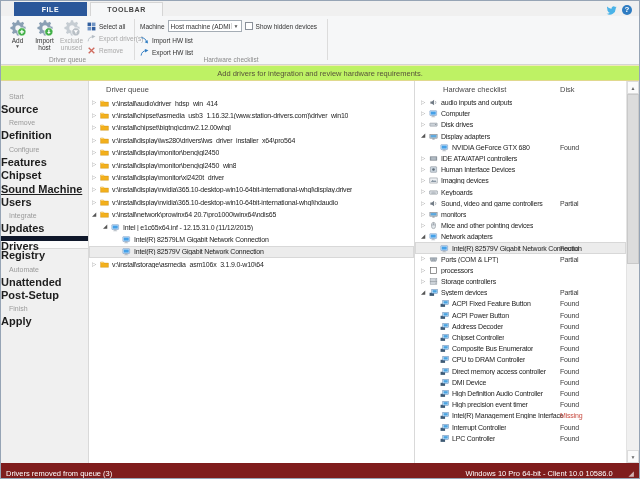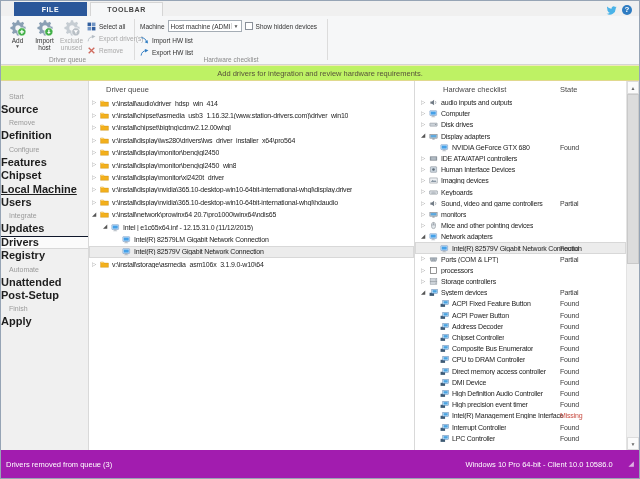--- a/index.html
+++ b/index.html
@@ -49,21 +49,21 @@
   .checkbox{width:8px;height:8px;border:1px solid #8a9099;background:#fff;display:inline-block;flex:none;}
   .hwbtns{display:flex;flex-direction:column;padding-left:5px;padding-top:2px;}
   
   .notice{height:16px;flex:none;background:#bef264;border-top:1px solid #efe9b8;border-bottom:1px solid #e0d98e;
           display:flex;align-items:center;justify-content:center;font-size:7.5px;color:#57523a;}
   
   .content{flex:1;min-height:0;display:flex;}
   .sidebar{width:88px;flex:none;background:#f0f0f0;border-right:1px solid #d9d9d9;padding-top:9px;overflow:hidden;}
   .nav-section{font-size:7px;color:#9a9a9a;padding-left:8px;height:13px;line-height:13px;}
   .nav-item{font-size:11px;font-weight:bold;color:#1e1e1e;height:13.4px;line-height:13.4px;white-space:nowrap;}
-  .nav-item.sel{background:#fbfbfb;border-top:1px solid #0f172a;border-bottom:1px solid #d8d8d8;line-height:11.4px;}
+  .nav-item.sel{background:#fbfbfb;border-top:5px solid #0f172a;border-bottom:1px solid #d8d8d8;line-height:11.4px;}
   .nav-item.und{text-decoration:underline;}
   .panel{background:#fff;position:relative;overflow:hidden;}
   .panel.dq{width:326px;flex:none;border-right:1px solid #d9d9d9;}
   .panel.hw{flex:1;}
   .phead{height:16px;font-size:7.5px;color:#4a4a4a;display:flex;align-items:center;position:relative;}
   .dq .phead{padding-left:17px;}
   .hw .phead{padding-left:28px;}
   .state-h{position:absolute;left:145px;}
   .rows{overflow:hidden;}
   .hw .rows{width:calc(100% - 13px);}
@@ -80,21 +80,21 @@
   .tstate{position:absolute;left:145px;color:#3a3a3a;}
   .tstate.missing{color:#c84b40;}
   
   .vscroll{position:absolute;right:0;top:0;bottom:0;width:13px;background:#f0f0f0;border-left:1px solid #e3e3e3;}
   .varrow{position:absolute;left:0;right:0;height:13px;background:#fbfbfb;border:1px solid #dcdcdc;
           display:flex;align-items:center;justify-content:center;font-size:5px;color:#6a6a6a;}
   .varrow.up{top:0;}
   .varrow.down{bottom:0;}
   .vthumb{position:absolute;left:0;right:0;top:13px;height:170px;background:#dcdcdc;border:1px solid #c9c9c9;}
   
-  .statusbar{height:28px;flex:none;background:#a21caf;color:#fff;display:flex;align-items:center;
+  .statusbar{height:15px;flex:none;background:#7f1d1d;color:#fff;display:flex;align-items:flex-end;
              font-size:7.5px;padding:0 5px;}
   .status-right{margin-left:auto;display:flex;align-items:center;gap:16px;}
   .grip{font-size:7px;color:rgba(255,255,255,.65);}
 </style>
 </head>
 <body>
 
 <div class="window">
 
 
@@ -209,21 +209,21 @@
 
   <div class="content">
     <div class="sidebar">
         <div class="nav-section">Start</div>
         <div class="nav-item">Source</div>
         <div class="nav-section">Remove</div>
         <div class="nav-item">Definition</div>
         <div class="nav-section">Configure</div>
         <div class="nav-item">Features</div>
         <div class="nav-item">Chipset</div>
-        <div class="nav-item und">Local Machine</div>
+        <div class="nav-item und">Sound Machine</div>
         <div class="nav-item">Users</div>
         <div class="nav-section">Integrate</div>
         <div class="nav-item">Updates</div>
         <div class="nav-item sel">Drivers</div>
         <div class="nav-item">Registry</div>
         <div class="nav-section">Automate</div>
         <div class="nav-item">Unattended</div>
         <div class="nav-item">Post-Setup</div>
         <div class="nav-section">Finish</div>
         <div class="nav-item">Apply</div>
@@ -379,21 +379,21 @@
               </svg>
             </span>
             <span class="tlabel">v:\install\storage\asmedia_asm106x_3.1.9.0-w10\64</span>
           </div>
         </div>
     </div>
 
     <div class="panel hw">
       <div class="phead">
         <span>Hardware checklist</span>
-        <span class="state-h">State</span>
+        <span class="state-h">Disk</span>
       </div>
       <div class="rows">
           <div class="trow" style="padding-left: 6px;">
             <span class="exp">▷</span>
             <span class="ticon">
               <svg viewBox="0 0 16 16">
                 <path d="M2.5 6h2.8L9 3v10L5.3 10H2.5z" fill="#707a84"></path>
                 <path d="M10.8 5.2c1.9 1.5 1.9 4.1 0 5.6" stroke="#707a84" stroke-width="1" fill="none"></path>
               </svg>
             </span>

